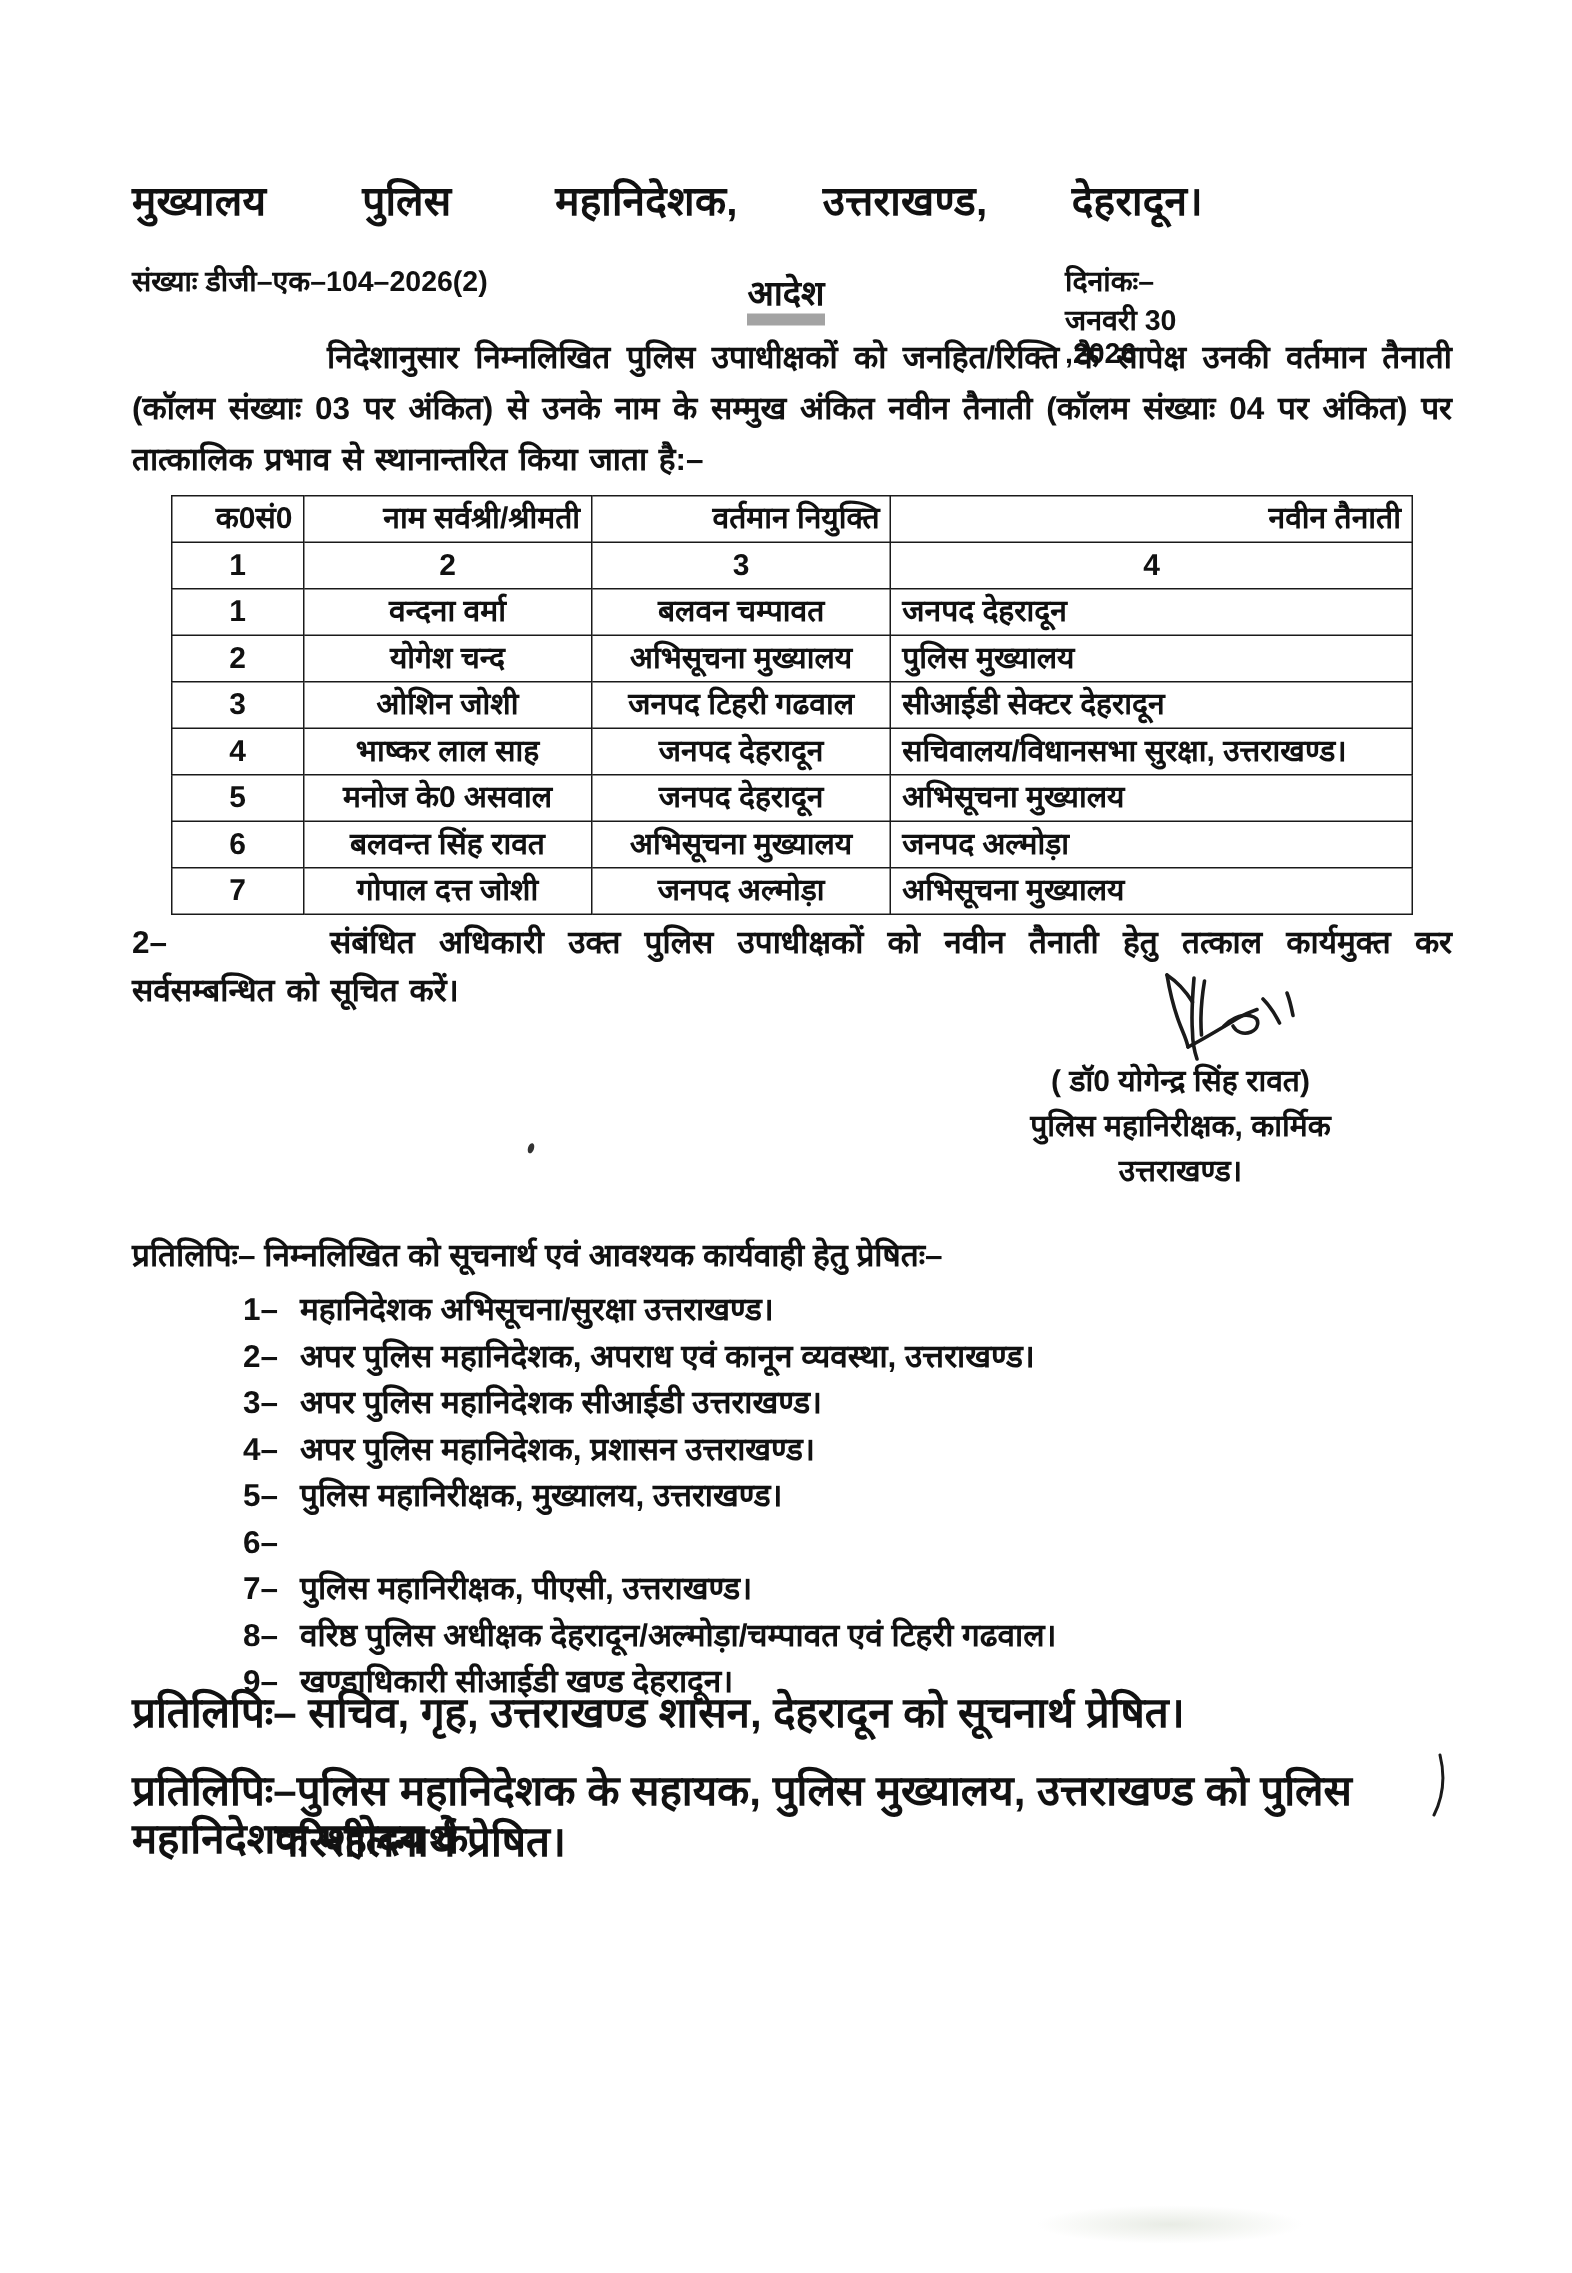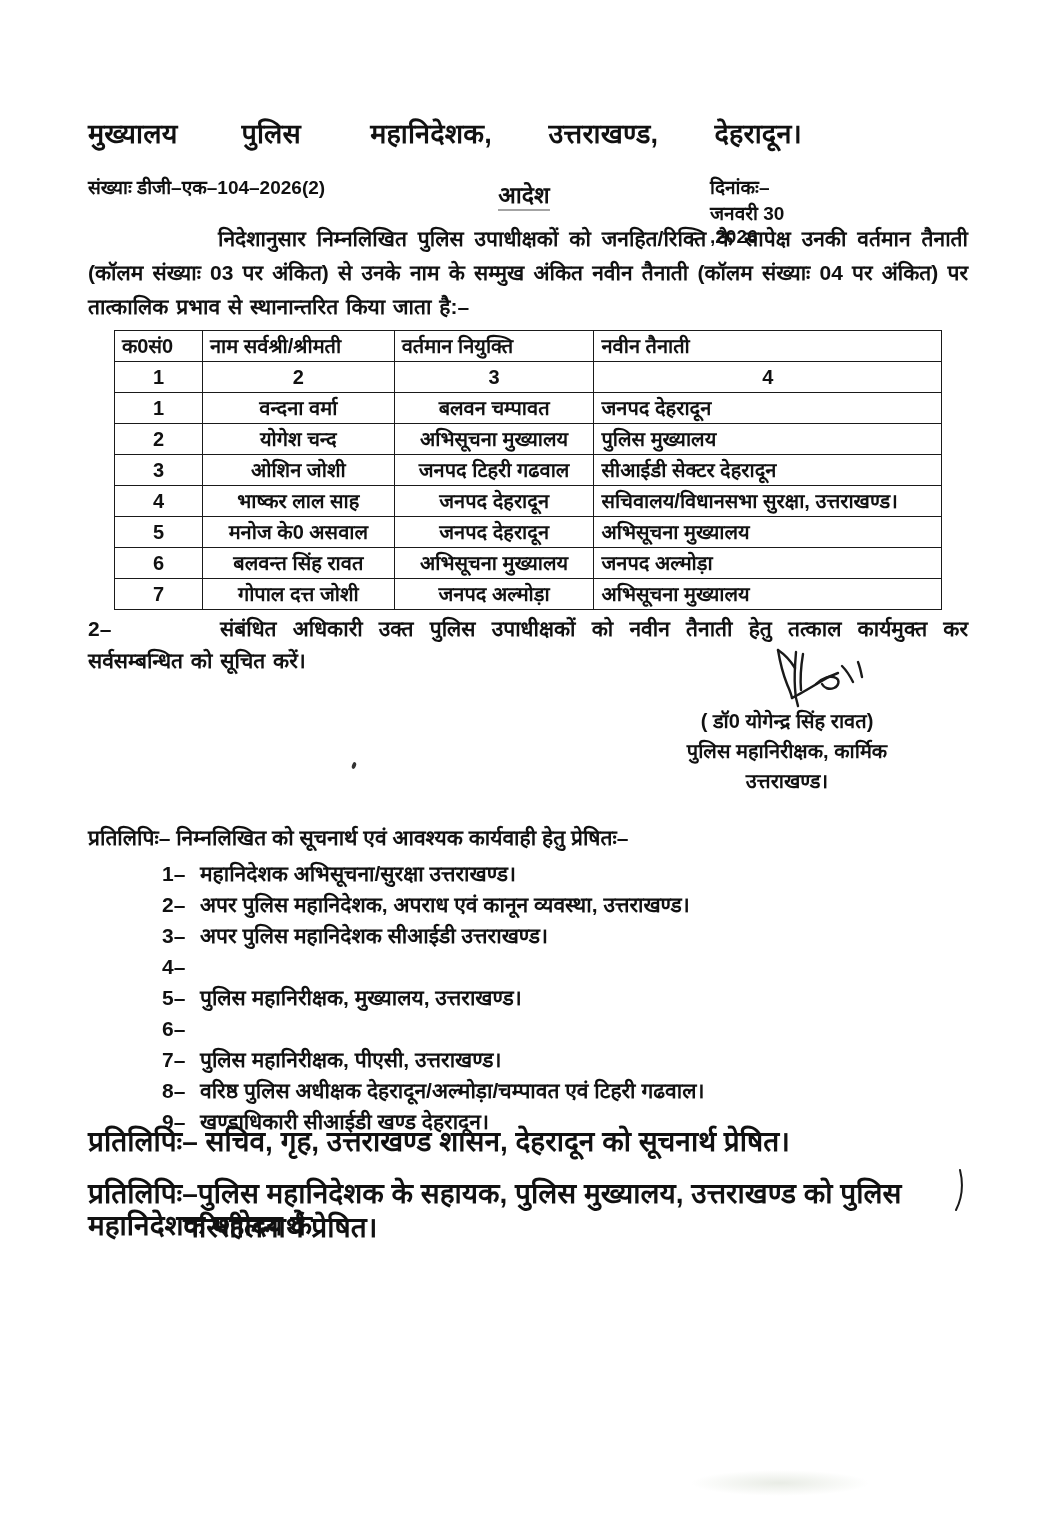--- a/index.html
+++ b/index.html
@@ -54,21 +54,21 @@
   .order-title {
     position: absolute;
     top: 178px;
     left: 0;
     width: 1048px;
     text-align: center;
     font-size: 23px;
     font-weight: 700;
   }
   .order-title span {
-    border-bottom: 2px solid #a3a3a3;
+    border-bottom: 8px solid #a3a3a3;
     padding-bottom: 1px;
   }
 
   
   .intro {
     position: absolute;
     top: 222px;
     left: 88px;
     width: 880px;
     font-size: 21px;
@@ -92,21 +92,21 @@
     font-size: 20px;
     font-weight: 600;
   }
   table.order-table th,
   table.order-table td {
     border: 1.6px solid #1a1a1a;
     padding: 3px 7px;
     height: 30px;
     line-height: 24px;
   }
-  table.order-table th { font-weight: 700; text-align: left; }
+  table.order-table th { font-weight: 700; text-align: right; }
   .col-sno   { width: 88px;  text-align: center; }
   .col-name  { width: 192px; text-align: left; }
   .col-cur   { width: 200px; text-align: center; }
   .col-new   { width: 348px; text-align: left; }
   .numrow td { text-align: center; font-weight: 700; }
   td.c-sno  { text-align: center; }
   td.c-name { text-align: center; padding-left: 10px; }
   td.c-cur  { text-align: center; }
   td.c-new  { text-align: left; padding-left: 8px; }
 
@@ -339,20 +339,21 @@
       <li>
         <span class="li-num">2–</span>
         <span class="li-text">अपर पुलिस महानिदेशक, अपराध एवं कानून व्यवस्था, उत्तराखण्ड।</span>
       </li>
       <li>
         <span class="li-num">3–</span>
         <span class="li-text">अपर पुलिस महानिदेशक सीआईडी उत्तराखण्ड।</span>
       </li>
       <li>
         <span class="li-num">4–</span>
+        <span class="li-text">अपर पुलिस महानिदेशक, प्रशासन उत्तराखण्ड।</span>
       </li>
       <li>
         <span class="li-num">5–</span>
         <span class="li-text">पुलिस महानिरीक्षक, मुख्यालय, उत्तराखण्ड।</span>
       </li>
       <li>
         <span class="li-num">6–</span>
       </li>
       <li>
         <span class="li-num">7–</span>

